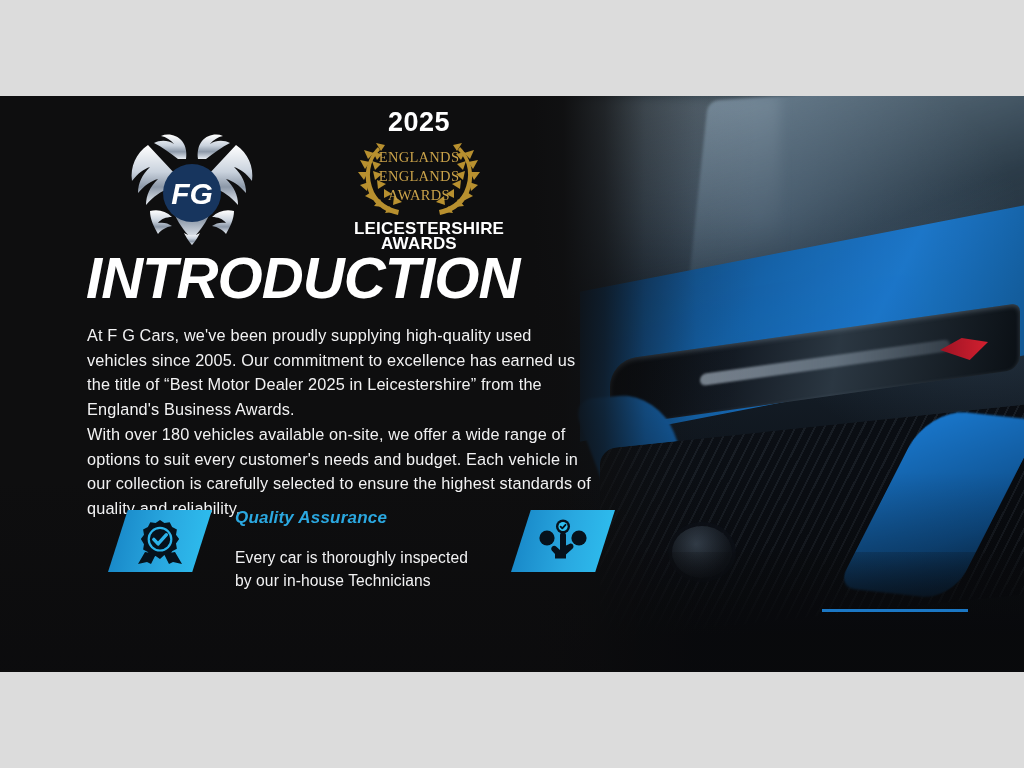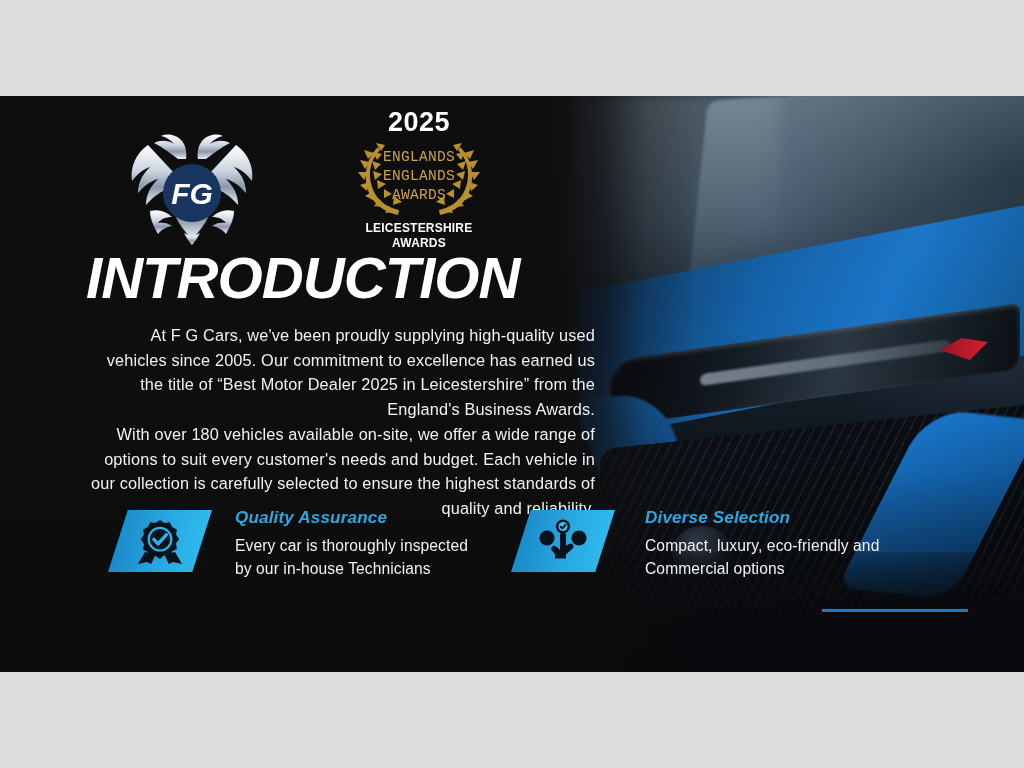--- a/index.html
+++ b/index.html
@@ -209,30 +209,30 @@
   .award-wreath {
     position: relative;
     width: 130px; height: 78px;
     margin-top: 3px;
   }
   .award-wreath svg { position: absolute; left: 0; top: 0; }
   .award-mid {
     position: absolute;
     left: 0; top: 9px;
     width: 130px;
-    font-family: Liberation Mono, monospace;
+    font-family: Liberation Serif, serif;
     color: #c9a24a;
     font-size: 14.5px;
     line-height: 19px;
     letter-spacing: .3px;
   }
   .award-foot {
     margin-top: 4px;
     color: #ffffff;
-    font-size: 12px;
+    font-size: 17px;
     font-weight: bold;
     line-height: 15px;
     letter-spacing: .2px;
   }
 
   
   .heading {
     position: absolute;
     left: 86px; top: 154px;
     font-size: 57px;
@@ -248,21 +248,21 @@
   
   .body-copy {
     position: absolute;
     left: 87px; top: 227px;
     width: 508px;
     color: #f2f2f3;
     font-size: 16.3px;
     line-height: 24.7px;
     letter-spacing: .15px;
   }
-  .body-copy p { margin: 0; text-align: right; }
+  .body-copy p { margin: 0; }
 
   
   .feature {
     position: absolute;
   }
   .feature-a { left: 108px; top: 414px; }
   .feature-b { left: 511px; top: 414px; }
 
   .para {
     position: absolute;
@@ -285,21 +285,21 @@
     font-size: 17px;
     font-weight: bold;
     font-style: italic;
     letter-spacing: .2px;
     line-height: 22px;
   }
   .feature-desc {
     color: #f2f2f3;
     font-size: 15.6px;
     line-height: 23px;
-    margin-top: 5px;
+    margin-top: 17px;
     letter-spacing: .1px;
   }
 
   
   .accent-rule {
     position: absolute;
     left: 822px; top: 513px;
     width: 146px; height: 3px;
     background: #1b77c4;
   }
@@ -463,22 +463,20 @@
               <circle cx="25" cy="7.5" r="7"></circle>
               <path d="M22 16 c0-1.6 1.4-3 3-3 s3 1.4 3 3 v10.5 l3.4-1.6 c2-.9 4.1.4 4.1 2.5
                        c0 .9-.4 1.8-1.1 2.4 l-6.4 5.6 v4.1 h-11 v-4.4 l-3-3.4 c-1.1-1.3-1-3.2.3-4.3
                        c1.1-.9 2.7-.9 3.8.1 l3.9 3.4 Z"></path>
             </g>
             <circle cx="25" cy="7.5" r="4.6" fill="#2fc0f0"></circle>
             <path d="M22.6 7.6 l1.7 1.8 3.2-3.6" fill="none" stroke="#06121c" stroke-width="1.8" stroke-linecap="round" stroke-linejoin="round"></path>
           </svg>
         </div>
         <div class="feature-text">
-          <div class="feature-title">Diverse Selection</div>
-          <div class="feature-desc">Compact, luxury, eco-friendly and Commercial options</div>
         </div>
       </div>
 
       <div class="accent-rule"></div>
 
     </div>
   </div>
 </div>
 
 </body></html>

